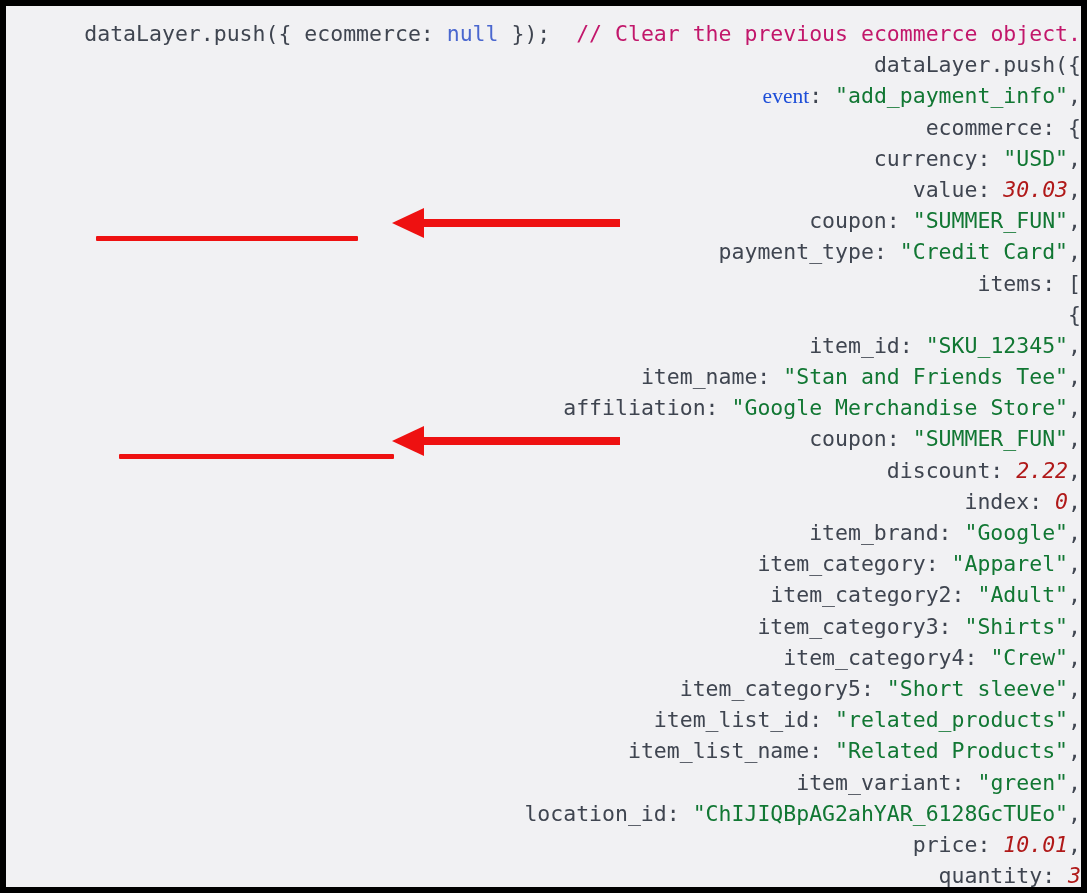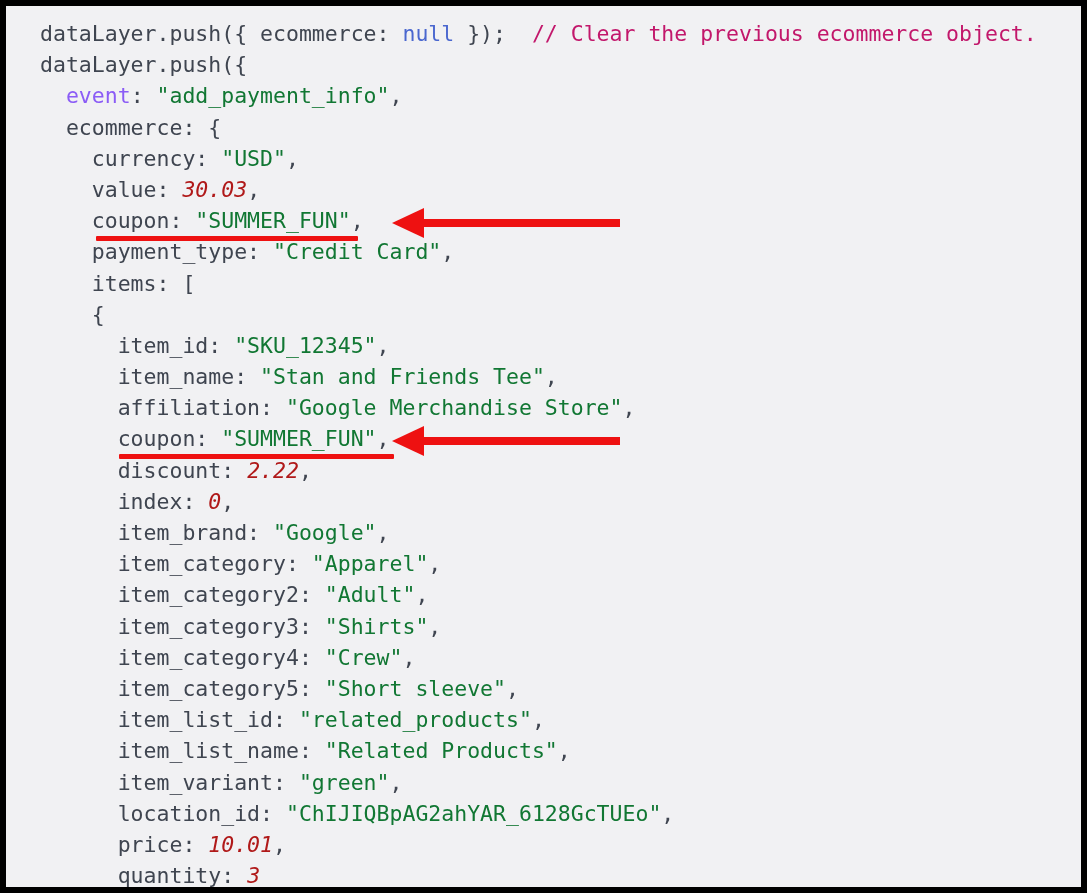--- a/index.html
+++ b/index.html
@@ -24,34 +24,35 @@
     overflow: hidden;
   }
   #code-block {
     position: absolute;
     left: 0;
     top: 0;
     width: 1075px;
     padding: 12px 0 0 0;
     margin: 0;
     box-sizing: border-box;
+    text-align: right;
   }
   .code-line {
     height: 31.2px;
     line-height: 31.2px;
     white-space: pre;
     font-family: "DejaVu Sans Mono", "Liberation Mono", monospace;
     font-size: 21.5px;
     letter-spacing: 0px;
     color: #3b4252;
     padding-left: 34px;
     position: relative;
   }
   .tok-plain  { color: #3f4550; }
-  .tok-key    { color: #8b5cf6; }
+  .tok-key    { color: #1d4ed8; font-family: Liberation Serif, serif; }
   .tok-str    { color: #117733; }
   .tok-num    { color: #b01919; font-style: italic; }
   .tok-null   { color: #4a67cf; }
   .tok-comment{ color: #c2176b; }
 
   
   .underline-ann {
     position: absolute;
     height: 5px;
     background: #ee1111;

